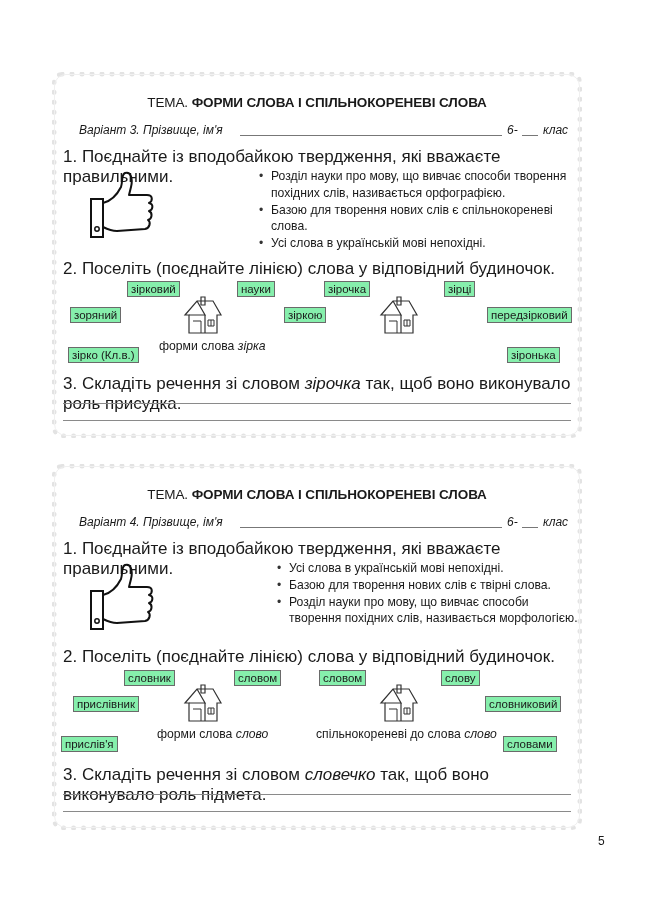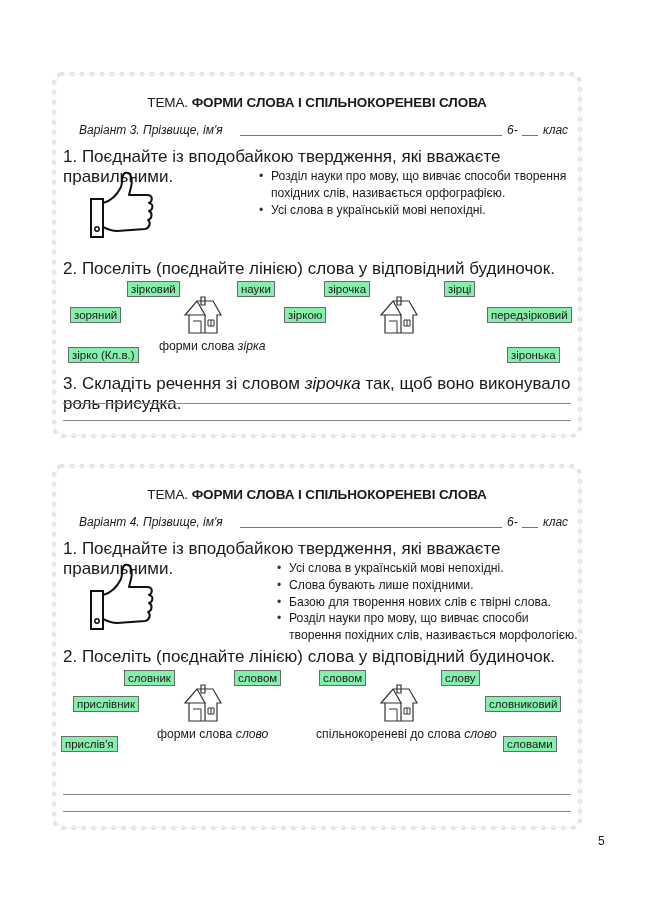--- a/index.html
+++ b/index.html
@@ -47,20 +47,21 @@
   <div class="abs q" style="top:70px">1.  Поєднайте із вподобайкою твердження, які вважаєте правильними.</div>
 
   <svg class="abs thumb" style="top:92px" viewBox="0 0 70 72">
     <path d="M4 30 h12 v38 h-12 z" fill="none" stroke="#111" stroke-width="2"></path>
     <circle cx="10" cy="60" r="2.2" fill="none" stroke="#111" stroke-width="1.5"></circle>
     <path d="M16 34 C24 32 30 26 34 18 C36 12 34 6 38 4 C44 2 46 10 44 18 L42 26 L60 26 C66 26 66 32 62 34 C67 35 66 41 62 42 C66 44 65 50 61 51 C64 53 63 59 58 60 L30 62 C24 62 20 60 16 58" fill="none" stroke="#111" stroke-width="2" stroke-linejoin="round"></path>
   </svg>
 
   <div class="abs bullets" style="top:91px">
     <div class="b"><span>Розділ науки про мову, що вивчає способи творення похідних слів, називається орфографією.</span></div>
+    <div class="b"><span>Базою для творення нових слів є спільнокореневі слова.</span></div>
     <div class="b"><span>Усі слова в українській мові непохідні.</span></div>
   </div>
 
   <div class="abs q" style="top:182px">2.  Поселіть (поєднайте лінією) слова у відповідний будиночок.</div>
 
   <span class="word" style="left:70px;top:204px">зірковий</span>
   <span class="word" style="left:180px;top:204px">науки</span>
   <span class="word" style="left:267px;top:204px">зірочка</span>
   <span class="word" style="left:387px;top:204px">зірці</span>
   <span class="word" style="left:13px;top:230px">зоряний</span>
@@ -107,21 +108,20 @@
   <div class="abs q" style="top:70px">1.  Поєднайте із вподобайкою твердження, які вважаєте правильними.</div>
 
   <svg class="abs thumb" style="top:92px" viewBox="0 0 70 72">
     <path d="M4 30 h12 v38 h-12 z" fill="none" stroke="#111" stroke-width="2"></path>
     <circle cx="10" cy="60" r="2.2" fill="none" stroke="#111" stroke-width="1.5"></circle>
     <path d="M16 34 C24 32 30 26 34 18 C36 12 34 6 38 4 C44 2 46 10 44 18 L42 26 L60 26 C66 26 66 32 62 34 C67 35 66 41 62 42 C66 44 65 50 61 51 C64 53 63 59 58 60 L30 62 C24 62 20 60 16 58" fill="none" stroke="#111" stroke-width="2" stroke-linejoin="round"></path>
   </svg>
 
   <div class="abs bullets" style="top:91px;left:218px">
     <div class="b"><span>Усі слова в українській мові непохідні.</span></div>
-    <div class="b"><span>Слова бувають лише похідними.</span></div>
     <div class="b"><span>Базою для творення нових слів є твірні слова.</span></div>
     <div class="b" style="width:290px"><span>Розділ науки про мову, що вивчає способи творення похідних слів, називається морфологією.</span></div>
   </div>
 
   <div class="abs q" style="top:178px">2.  Поселіть (поєднайте лінією) слова у відповідний будиночок.</div>
 
   <span class="word" style="left:67px;top:201px">словник</span>
   <span class="word" style="left:177px;top:201px">словом</span>
   <span class="word" style="left:262px;top:201px">словом</span>
   <span class="word" style="left:384px;top:201px">слову</span>
@@ -143,17 +143,20 @@
     <path d="M12 26 h8 v12 M27 25 h6 v6 h-6 z M30 25 v6" fill="none" stroke="#333" stroke-width="1"></path>
   </svg>
 
   <div class="caption" style="left:100px;top:258px">
     <span>форми слова </span><i>слово</i>
   </div>
   <div class="caption" style="left:259px;top:258px">
     <span>спільнокореневі до слова </span><i>слово</i>
   </div>
 
+  <div class="abs q" style="top:296px">
+    <span>3.  Складіть речення зі словом </span><i>словечко</i><span> так, щоб воно виконувало роль підмета.</span>
+  </div>
   <div class="ans-line" style="top:325px"></div>
   <div class="ans-line" style="top:342px"></div>
 </div>
 
 <div class="page-num">5</div>
 
 </body></html>

